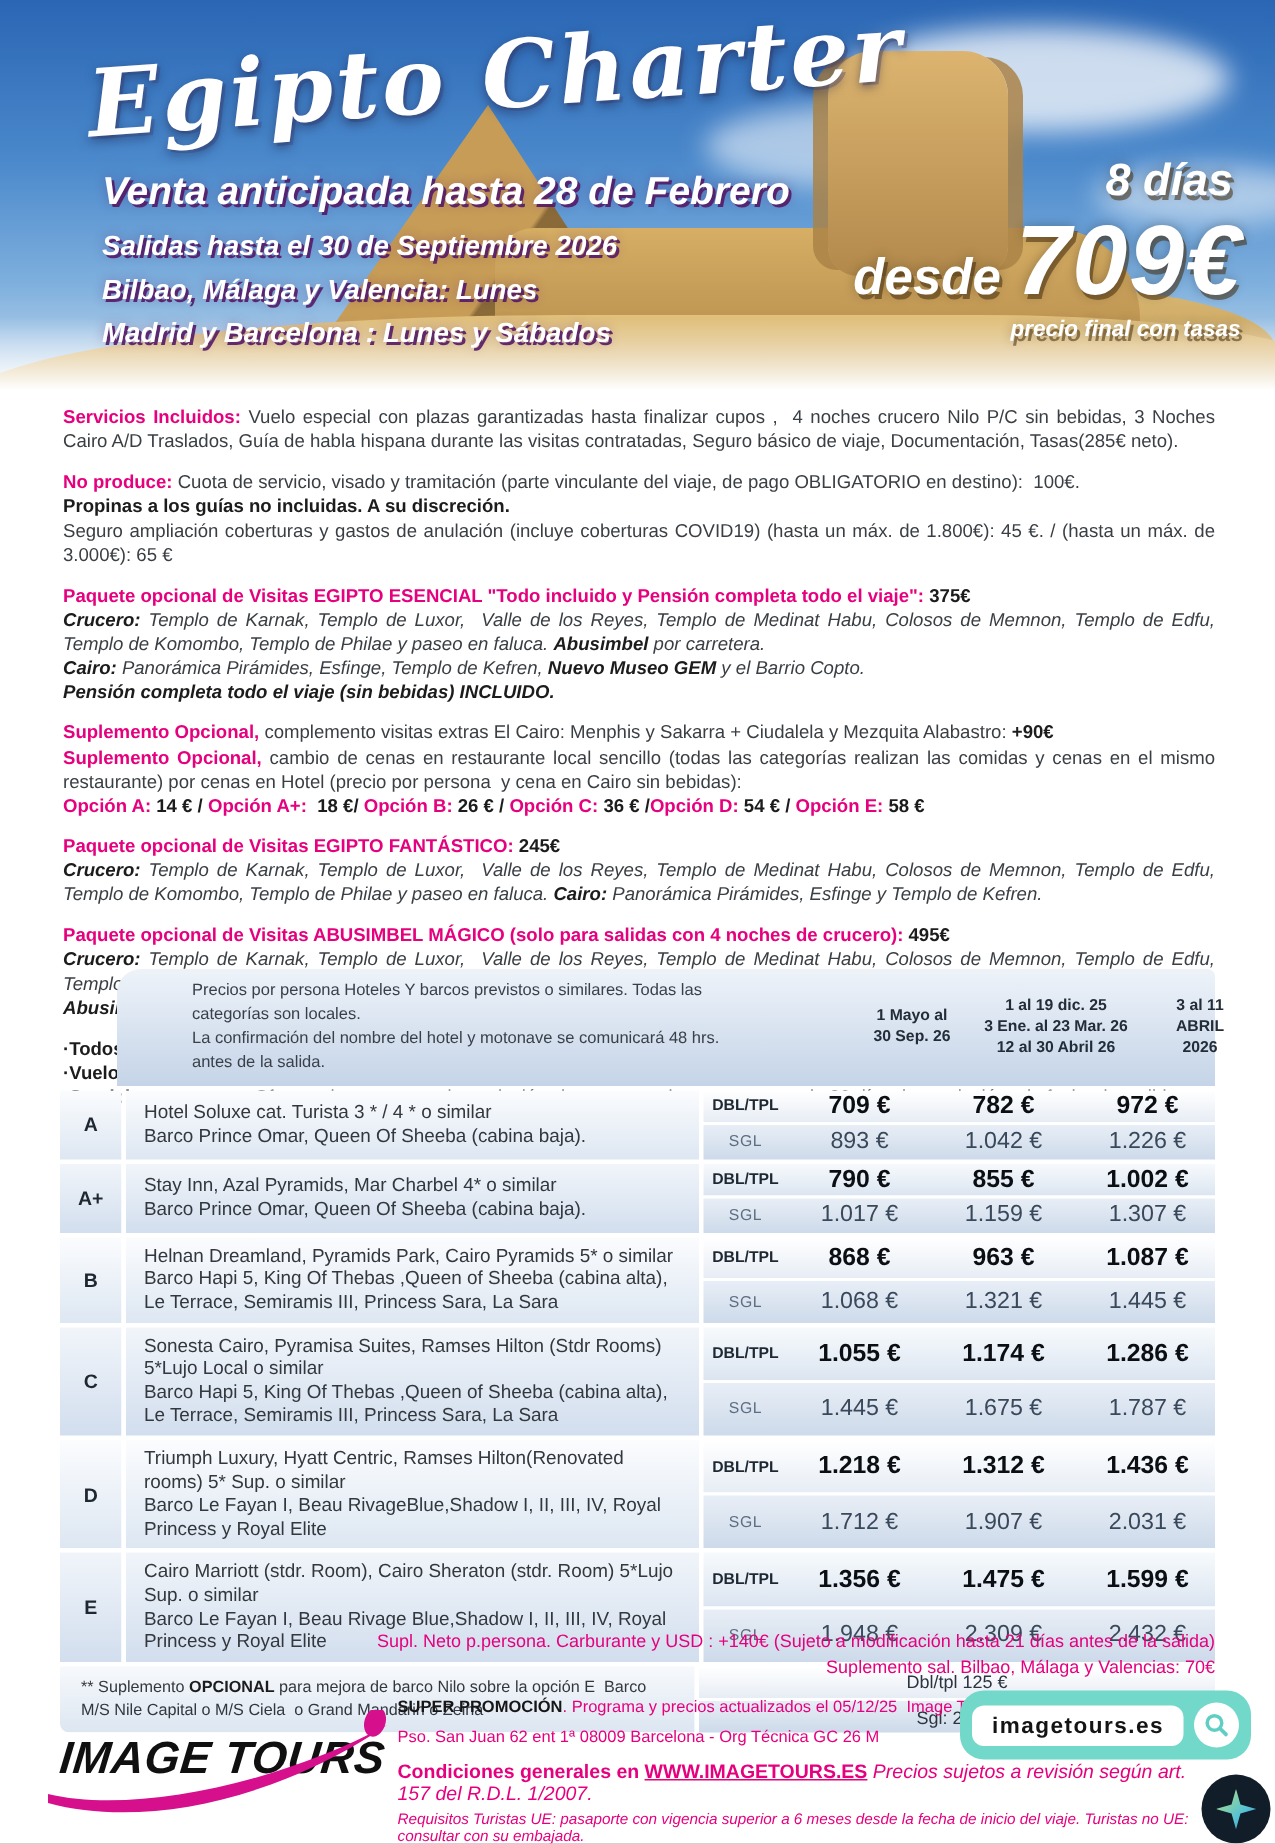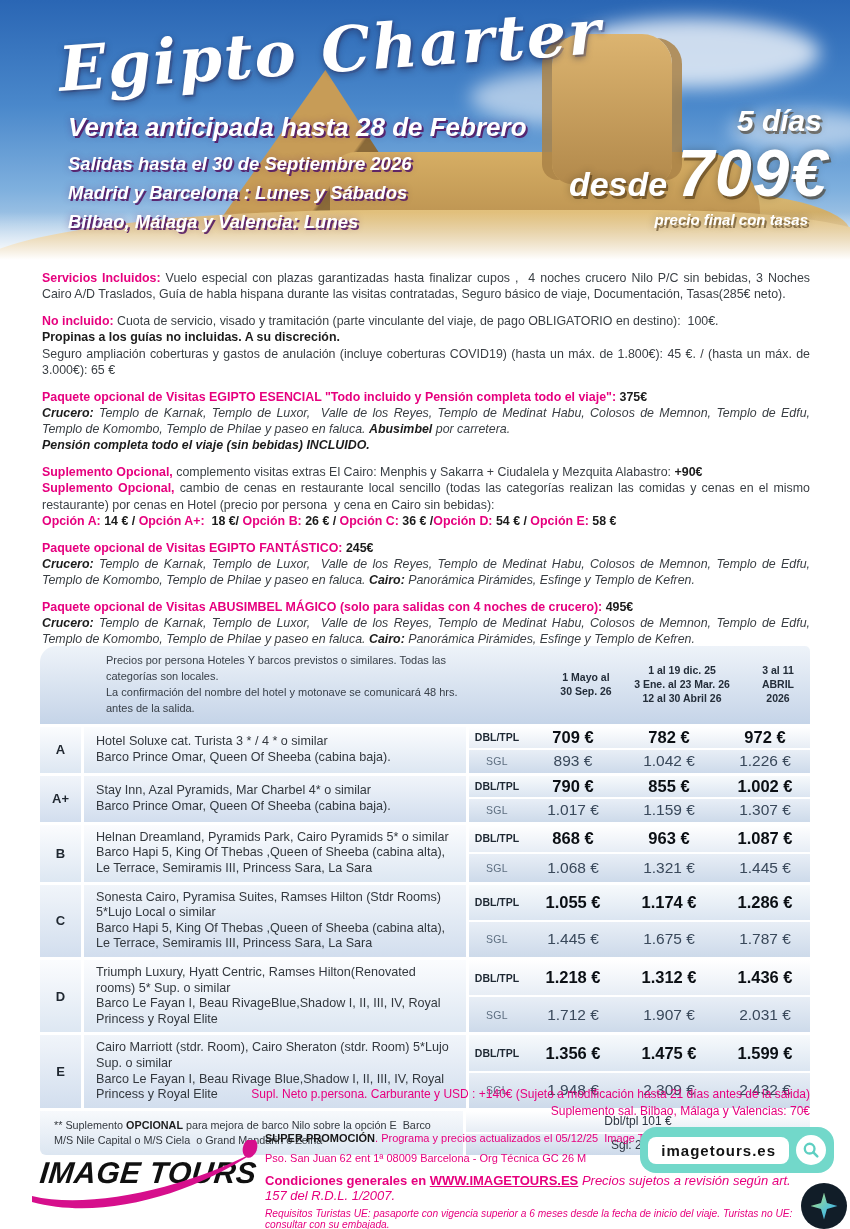--- a/index.html
+++ b/index.html
@@ -41,39 +41,39 @@
   .promo-l2{font-size:26px;margin-bottom:9px;}
   .promo-l2 .small{font-size:16px;margin-left:8px;}
   .promo-line{font-size:18.5px;margin-bottom:7px;}
   .price-box{position:absolute;right:22px;top:104px;width:270px;text-align:right;color:#fff;
              font-weight:bold;font-style:italic;
              text-shadow:2px 3px 0 rgba(70,45,15,.55),0 0 8px rgba(0,0,0,.28);}
   .pb-days{font-size:30px;margin-bottom:4px;margin-right:6px;}
   .pb-main{display:flex;justify-content:flex-end;align-items:baseline;gap:10px;}
   .pb-desde{font-size:34px;}
   .pb-price{font-size:66px;letter-spacing:1px;line-height:.95;}
-  .pb-note{font-size:15px;margin-top:6px;margin-right:20px;}
+  .pb-note{font-size:15px;margin-top:6px;margin-right:1px;}
 
   
   .content{position:absolute;left:42px;top:270px;width:768px;font-size:12.4px;color:var(--ink);line-height:1.3;}
   .block{margin-bottom:11px;text-align:justify;}
   .seg{white-space:pre-wrap;}
   .pb2{color:var(--pink);font-weight:bold;}
   .b{font-weight:bold;color:#1c1c1c;}
   .bi{font-weight:bold;font-style:italic;color:#1c1c1c;}
   .i{font-style:italic;}
   .blk{font-weight:bold;color:#161616;}
   .p{color:var(--pink);}
   .pi{color:var(--pink);font-style:italic;}
   .pl{color:var(--pink);font-weight:bold;text-decoration:underline;}
 
   
   .ptable{position:absolute;left:40px;top:646px;width:770px;font-family:"Liberation Sans",sans-serif;}
   .thead{display:grid;grid-template-columns:426px 56px 96px 96px 96px;align-items:center;
-         background:linear-gradient(180deg,#eef3f9,#c5d4e8);border-radius:16px 5px 0 0;min-height:46px;padding:5px 16px;}
+         background:linear-gradient(180deg,#eef3f9,#c5d4e8);border-radius:16px 5px 0 0;min-height:46px;padding:5px 0;margin-left:38px;}
   .th-note{padding:2px 6px 2px 50px;font-size:11px;color:#394049;line-height:1.45;}
   .th-col{text-align:center;font-weight:bold;font-size:10.5px;color:#232d39;white-space:pre-line;line-height:1.3;}
   .trow{display:grid;grid-template-columns:44px 382px 344px;margin-top:3px;}
   .c-letter{display:flex;align-items:center;justify-content:center;font-weight:bold;font-size:13px;color:#1f2730;
             background:linear-gradient(180deg,#fbfcfe,#dde7f2);border-right:3px solid #fff;}
   .c-desc{padding:5px 6px 5px 12px;font-size:12.6px;color:#33383e;line-height:1.24;
           background:linear-gradient(180deg,#fbfcfe,#dde7f2);display:flex;align-items:center;}
   .c-desc span{white-space:pre-line;}
   .c-prices{display:flex;flex-direction:column;border-left:3px solid #fff;}
   .p-row{flex:1;display:grid;grid-template-columns:56px 96px 96px 96px;align-items:center;min-height:23px;}
@@ -131,47 +131,48 @@
     <div class="sphinx-body"></div>
     <div class="sphinx-head"></div>
     <div class="sand"></div>
     <div class="hero-fade"></div>
 
     <div class="hero-title">Egipto Charter</div>
 
     <div class="promo">
       <div class="promo-l1">Venta anticipada hasta 28 de Febrero</div>
       <div class="promo-line">Salidas hasta el 30 de Septiembre 2026</div>
+      <div class="promo-line">Bilbao, Málaga y Valencia: Lunes</div>
       <div class="promo-line">Madrid y Barcelona : Lunes y Sábados</div>
-      <div class="promo-line">Bilbao, Málaga y Valencia: Lunes</div>
 
     </div>
 
     <div class="price-box">
-      <div class="pb-days">5 días</div>
+      <div class="pb-days">8 días</div>
       <div class="pb-main">
         <span class="pb-desde">desde</span>
         <span class="pb-price">709€</span>
       </div>
       <div class="pb-note">precio final con tasas</div>
     </div>
   </div>
 
   <div class="content">
       <div class="block">
         <div class="tline"><span class="seg pb2">Servicios Incluidos: </span><span class="seg ">Vuelo especial con plazas garantizadas hasta finalizar cupos ,  4 noches crucero Nilo P/C sin bebidas, 3 Noches Cairo A/D Traslados, Guía de habla hispana durante las visitas contratadas, Seguro básico de viaje, Documentación, Tasas(285€ neto).</span></div>
       </div>
       <div class="block">
-        <div class="tline"><span class="seg pb2">No incluido: </span><span class="seg ">Cuota de servicio, visado y tramitación (parte vinculante del viaje, de pago OBLIGATORIO en destino):  100€.</span></div>
+        <div class="tline"><span class="seg pb2">No produce: </span><span class="seg ">Cuota de servicio, visado y tramitación (parte vinculante del viaje, de pago OBLIGATORIO en destino):  100€.</span></div>
         <div class="tline"><span class="seg b">Propinas a los guías no incluidas. A su discreción.</span></div>
         <div class="tline"><span class="seg ">Seguro ampliación coberturas y gastos de anulación (incluye coberturas COVID19) (hasta un máx. de 1.800€): 45 €. / (hasta un máx. de 3.000€): 65 €</span></div>
       </div>
       <div class="block">
         <div class="tline"><span class="seg pb2">Paquete opcional de Visitas EGIPTO ESENCIAL "Todo incluido y Pensión completa todo el viaje": </span><span class="seg b">375€</span></div>
         <div class="tline"><span class="seg bi">Crucero: </span><span class="seg i">Templo de Karnak, Templo de Luxor,  Valle de los Reyes, Templo de Medinat Habu, Colosos de Memnon, Templo de Edfu, Templo de Komombo, Templo de Philae y paseo en faluca. </span><span class="seg bi">Abusimbel </span><span class="seg i">por carretera.</span></div>
+        <div class="tline"><span class="seg bi">Cairo: </span><span class="seg i">Panorámica Pirámides, Esfinge, Templo de Kefren, </span><span class="seg bi">Nuevo Museo GEM </span><span class="seg i">y el Barrio Copto.</span></div>
         <div class="tline"><span class="seg bi">Pensión completa todo el viaje (sin bebidas) INCLUIDO.</span></div>
       </div>
       <div class="block">
         <div class="tline"><span class="seg pb2">Suplemento Opcional, </span><span class="seg ">complemento visitas extras El Cairo: Menphis y Sakarra + Ciudalela y Mezquita Alabastro: </span><span class="seg b">+90€</span></div>
         <div class="tline"><span class="seg pb2">Suplemento Opcional, </span><span class="seg ">cambio de cenas en restaurante local sencillo (todas las categorías realizan las comidas y cenas en el mismo restaurante) por cenas en Hotel (precio por persona  y cena en Cairo sin bebidas):</span></div>
         <div class="tline"><span class="seg pb2">Opción A: </span><span class="seg b">14 € / </span><span class="seg pb2">Opción A+:  </span><span class="seg b">18 €/ </span><span class="seg pb2">Opción B: </span><span class="seg b">26 € / </span><span class="seg pb2">Opción C: </span><span class="seg b">36 € /</span><span class="seg pb2">Opción D: </span><span class="seg b">54 € / </span><span class="seg pb2">Opción E: </span><span class="seg b">58 €</span></div>
       </div>
       <div class="block">
         <div class="tline"><span class="seg pb2">Paquete opcional de Visitas EGIPTO FANTÁSTICO: </span><span class="seg b">245€</span></div>
         <div class="tline"><span class="seg bi">Crucero: </span><span class="seg i">Templo de Karnak, Templo de Luxor,  Valle de los Reyes, Templo de Medinat Habu, Colosos de Memnon, Templo de Edfu, Templo de Komombo, Templo de Philae y paseo en faluca. </span><span class="seg bi">Cairo: </span><span class="seg i">Panorámica Pirámides, Esfinge y Templo de Kefren.</span></div>
@@ -326,21 +327,21 @@
             <div class="p-label">SGL</div>
             <div class="p-val">1.948 €</div>
             <div class="p-val">2.309 €</div>
             <div class="p-val">2.432 €</div>
           </div>
         </div>
       </div><div style="display:contents"></div>
     <div class="tfoot">
       <div class="tf-note"><span class="seg ">** Suplemento </span><span class="seg b">OPCIONAL</span><span class="seg "> para mejora de barco Nilo sobre la opción E  Barco M/S Nile Capital o M/S Ciela  o Grand Mandarin o Zeina</span></div>
       <div class="tf-right">
-        <div class="tf-cell top">Dbl/tpl 101 €</div>
+        <div class="tf-cell top">Dbl/tpl 125 €</div>
         <div class="tf-cell bot">Sgl: 215 €</div>
       </div>
     </div>
   </div>
 
   <div class="notes">
       <div class="note-line">Supl. Neto p.persona. Carburante y USD : +140€ (Sujeto a modificación hasta 21 días antes de la salida)</div>
       <div class="note-line">Suplemento sal. Bilbao, Málaga y Valencias: 70€</div>
     </div>
 

